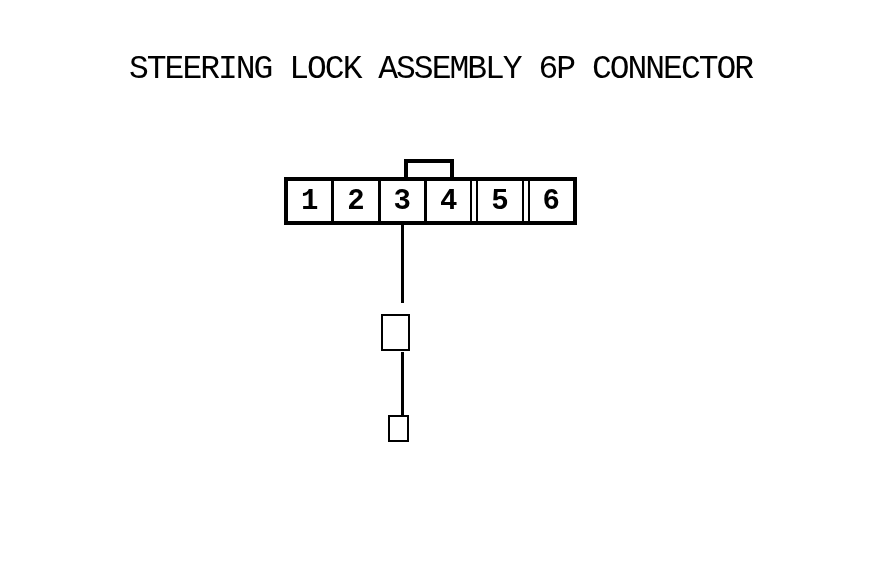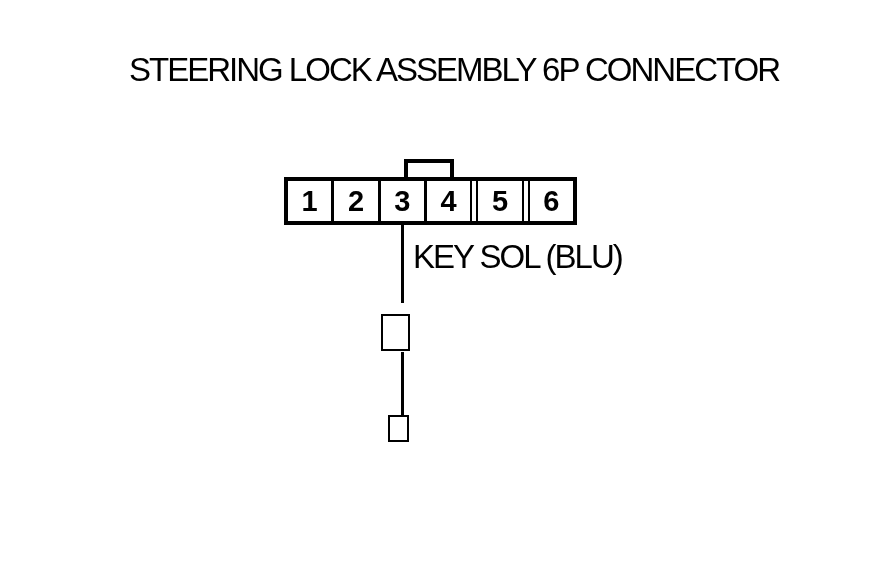--- a/index.html
+++ b/index.html
@@ -6,21 +6,21 @@
     margin: 0;
     padding: 0;
     background: #ffffff;
   }
   .canvas {
     position: relative;
     width: 880px;
     height: 580px;
     background: #ffffff;
     overflow: hidden;
-    font-family: Liberation Sans, sans-serif;
+    font-family: Liberation Mono, monospace;
     color: #000000;
   }
   .diagram-title {
     position: absolute;
     left: 129px;
     top: 53px;
     font-size: 33px;
     line-height: 33px;
     letter-spacing: -2px;
     white-space: nowrap;
@@ -135,21 +135,20 @@
     <div class="pin-cell c1">1</div>
     <div class="pin-cell c2">2</div>
     <div class="pin-cell c3">3</div>
     <div class="pin-cell c4">4</div>
     <div class="pin-cell c5">5</div>
     <div class="pin-cell c6">6</div>
   </div>
 
   <div class="wire wire-upper"></div>
 
-  <div class="wire-label">KEY SOL (BLU)</div>
 
   <div class="terminal-large"></div>
 
   <div class="wire wire-lower"></div>
 
   <div class="terminal-small"></div>
 
 
 </div>
 

